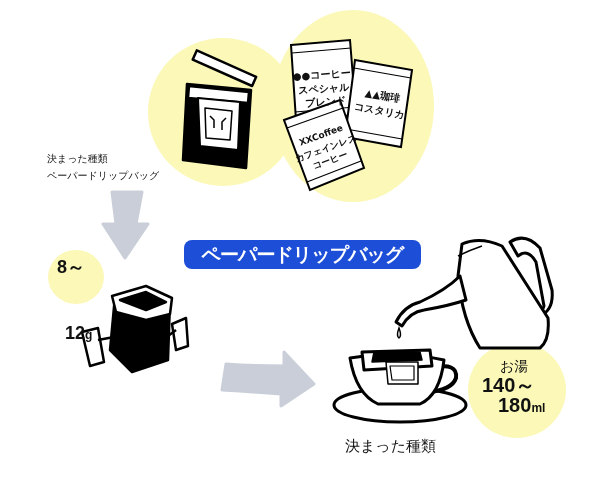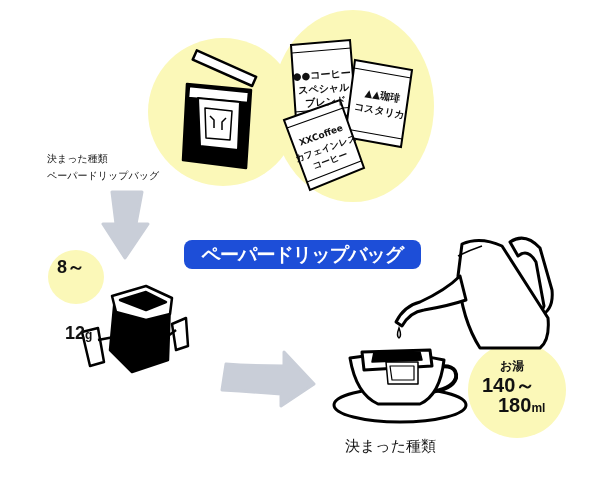--- a/index.html
+++ b/index.html
@@ -93,18 +93,18 @@
 <div class="label" style="left:47px; top:167px;">ペーパードリップバッグ</div>
 
 <div class="title-badge">ペーパードリップバッグ</div>
 
 <div class="amount" style="left:57px; top:258px; font-size:18px;">
   <div>8～</div>
   <div style="padding-left:8px;margin-top:48px;"><span>12</span><span style="font-size:12px;">g</span></div>
 </div>
 
 <div class="amount" style="left:482px; top:357px; font-size:20px; line-height:20px;">
-  <div style="font-size:12px; font-weight:bold; padding-left:18px; line-height:18px;">お湯</div>
+  <div style="font-size:14px; font-weight:normal; padding-left:18px; line-height:18px;">お湯</div>
   <div>140～</div>
   <div style="padding-left:16px;"><span>180</span><span style="font-size:12px;">ml</span></div>
 </div>
 
 <div class="label" style="left:345px; top:438px; font-size:15px;">決まった種類</div>
 
 </body></html>

